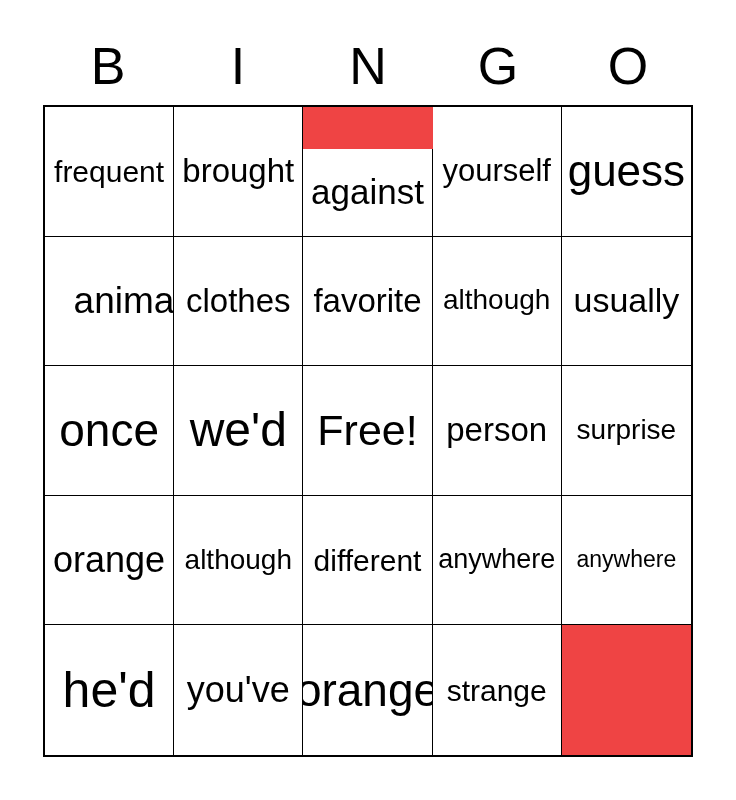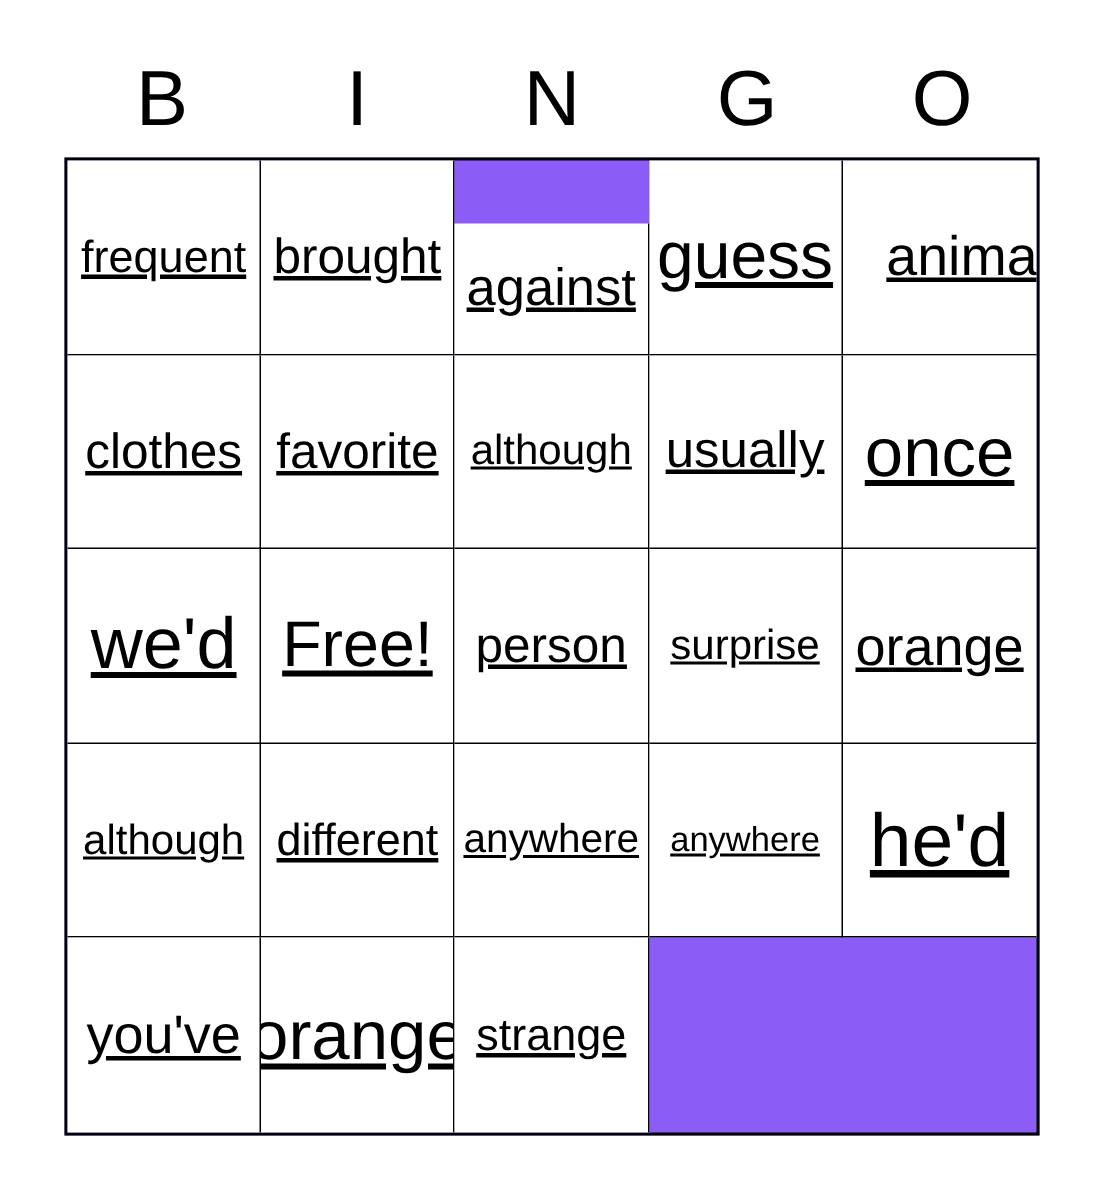--- a/index.html
+++ b/index.html
@@ -32,22 +32,21 @@
     color: #000000;
     line-height: 1;
   }
   .bingo-grid {
     width: 650px;
     height: 652px;
     border: 2px solid #000000;
     display: grid;
     grid-template-columns: repeat(5, 1fr);
     grid-template-rows: repeat(5, 1fr);
-    background: #8b5cf6;
-    text-decoration: underline;
+    background: #ef4444;
   }
   .cell {
     border-right: 1px solid #000000;
     border-bottom: 1px solid #000000;
     display: flex;
     align-items: center;
     justify-content: center;
     text-align: center;
     color: #000000;
     overflow: hidden;
@@ -69,20 +68,21 @@
     <span class="letter">I</span>
     <span class="letter">N</span>
     <span class="letter">G</span>
     <span class="letter">O</span>
   </div>
 
   <div class="bingo-grid">
     <div class="cell" style="font-size: 30px;">frequent</div>
     <div class="cell" style="font-size: 33px;">brought</div>
     <div class="cell" style="font-size: 35px; margin-top: 42px;">against</div>
+    <div class="cell" style="font-size: 31px;">yourself</div>
     <div class="cell" style="font-size: 44px;">guess</div>
     <div class="cell" style="font-size: 37px; padding-left: 40px;">animal</div>
     <div class="cell" style="font-size: 33px;">clothes</div>
     <div class="cell" style="font-size: 33px;">favorite</div>
     <div class="cell" style="font-size: 28px;">although</div>
     <div class="cell" style="font-size: 34px;">usually</div>
     <div class="cell" style="font-size: 46px;">once</div>
     <div class="cell" style="font-size: 48px;">we'd</div>
     <div class="cell" style="font-size: 43px;">Free!</div>
     <div class="cell" style="font-size: 33px;">person</div>

